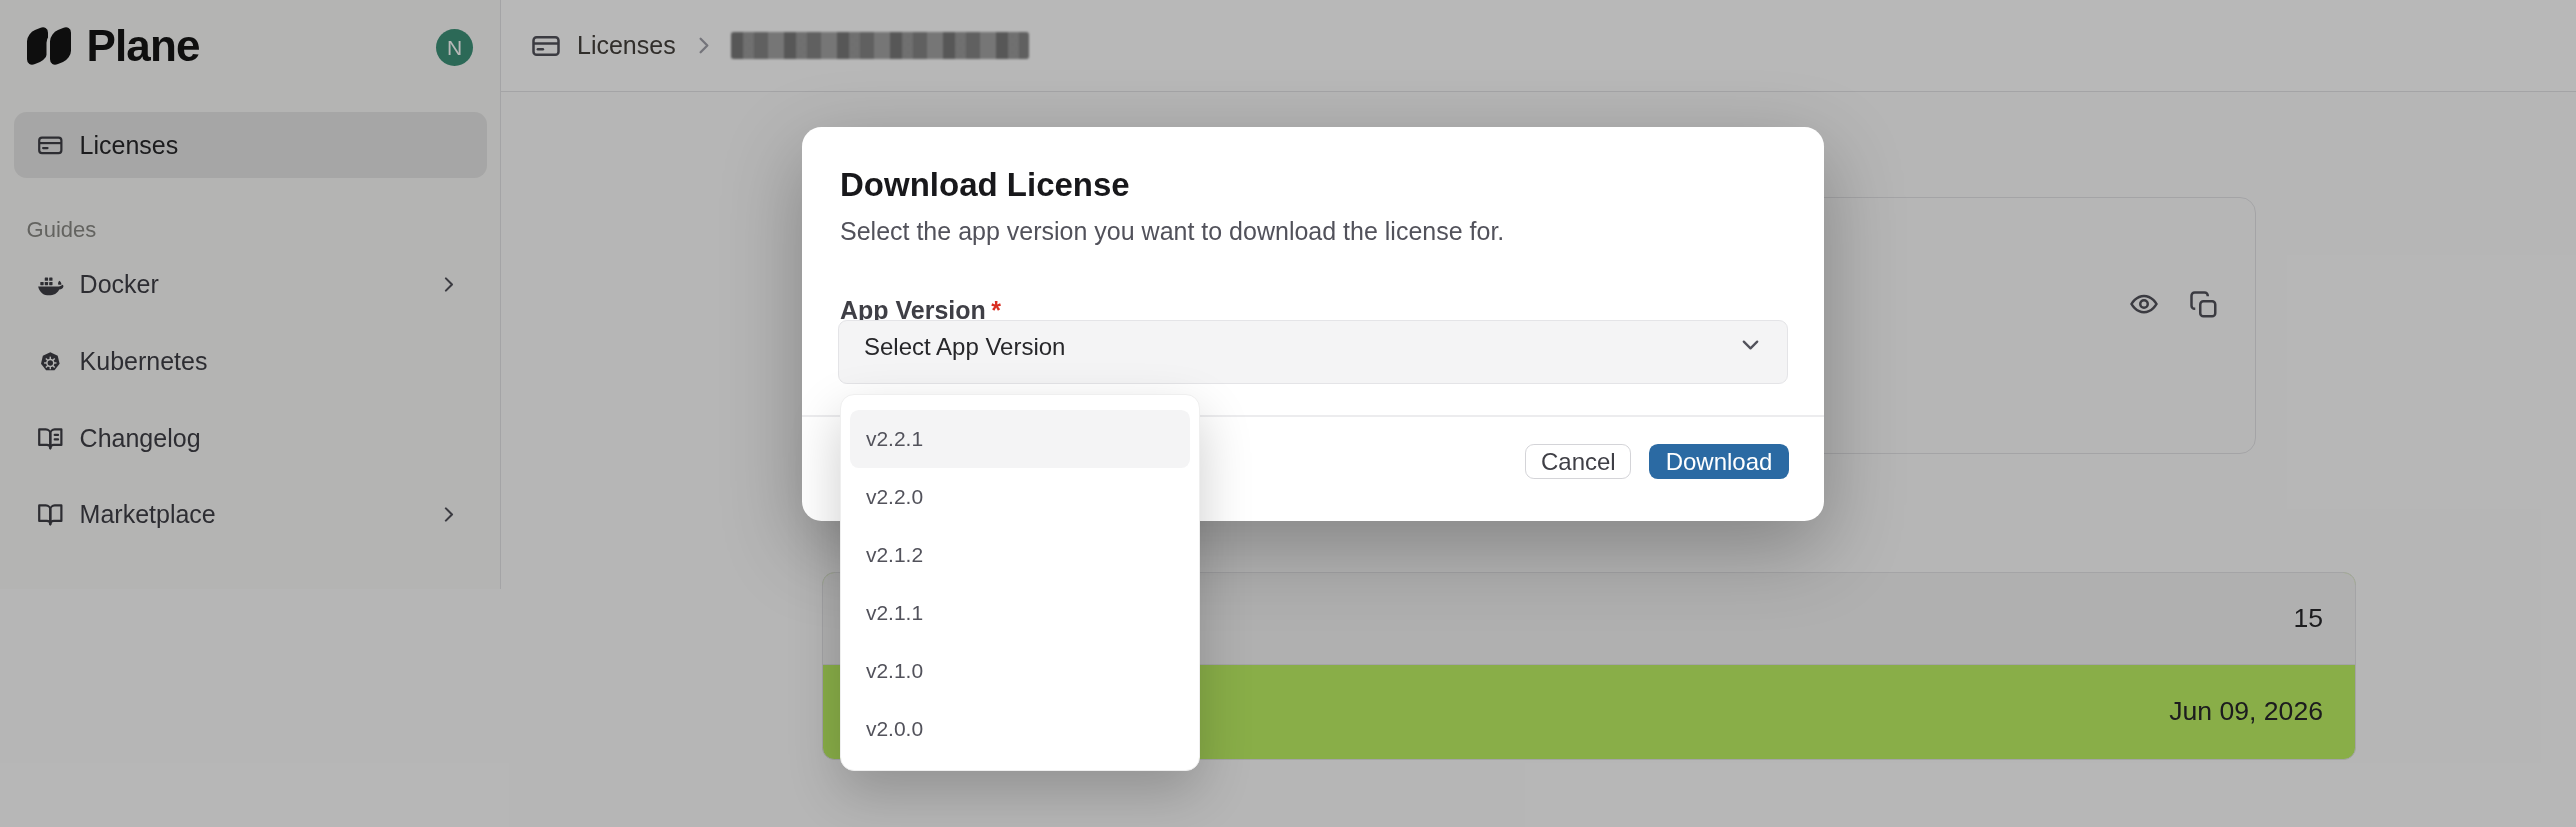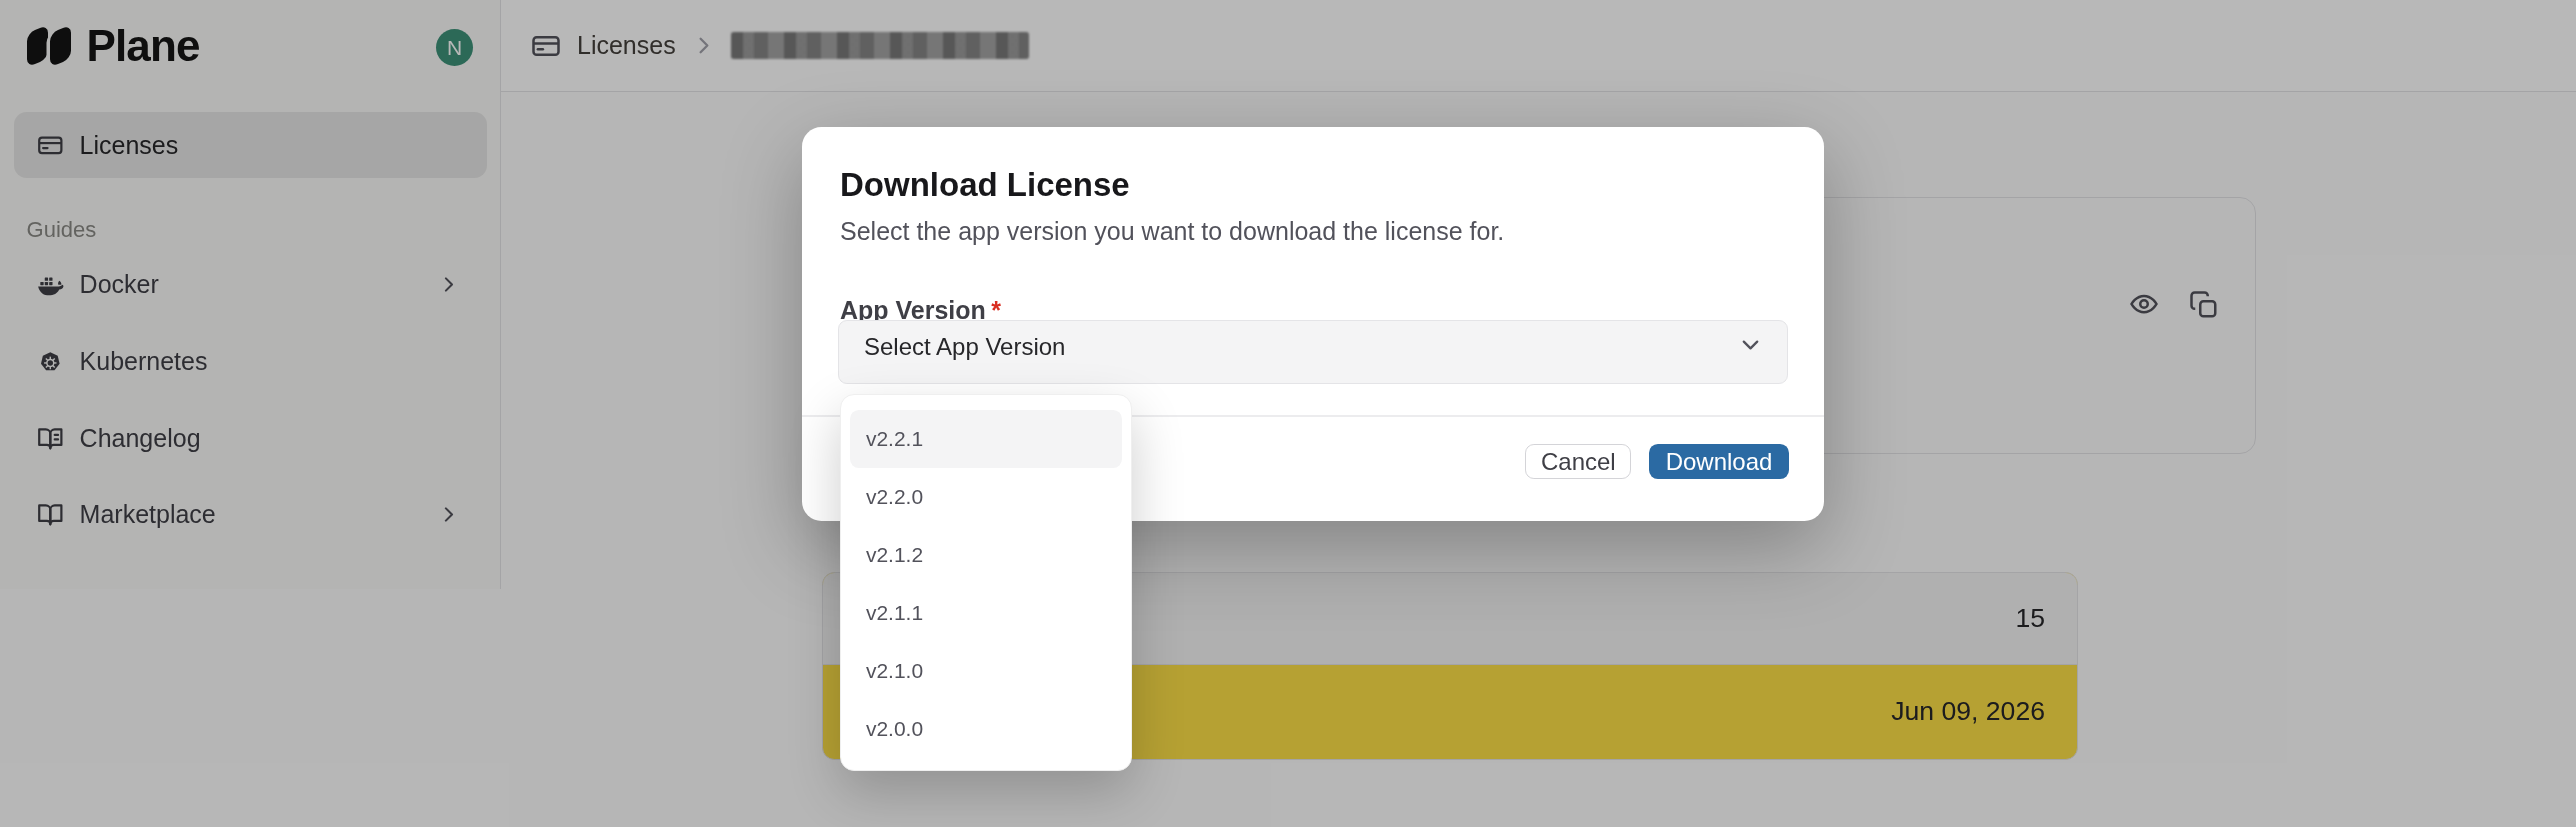--- a/index.html
+++ b/index.html
@@ -52,22 +52,22 @@
   
   .card { position:absolute; left:822px; top:197px; width:1434px; height:257px;
     background:#fdfdfd; border:1.8px solid #e4e4e7; border-radius:16px; }
   .lk-label { position:absolute; left:982px; top:220px; font-size:24px; color:#a1a1aa; }
   .lk-value { position:absolute; left:978px; top:287px; font-size:29px; color:#3f3f46;
     letter-spacing:6.2px; word-spacing:17.7px; white-space:nowrap; }
   .lk-icon { position:absolute; width:30px; height:30px; color:#52525b; cursor:pointer; }
   #eye-ic   { left:2129px; top:289px; }
   #copy-ic  { left:2189px; top:290px; }
 
-  .dtable { position:absolute; left:822px; top:572px; width:1256px; height:188px;
-    background:#fde047; border:1.8px solid #e4e4e7; border-radius:12.4px; overflow:hidden; }
+  .dtable { position:absolute; left:822px; top:572px; width:1534px; height:188px;
+    background:#bef264; border:1.8px solid #e4e4e7; border-radius:12.4px; overflow:hidden; }
   .drow { height:92px; display:flex; align-items:center; justify-content:flex-end;
     padding-right:32px; font-size:26.6px; color:#27272a; }
   .drow.shaded { background:#f4f4f4; border-bottom:1.8px solid #e4e4e7; }
 
   
   #backdrop { position:absolute; inset:0; background:rgba(0,0,0,0.28); }
 
   
   #modal { position:absolute; left:802px; top:127px; width:1022px; height:394px;
     background:#ffffff; border-radius:19.5px; box-shadow:0 26.6px 80px rgba(0,0,0,.28); }
@@ -81,21 +81,21 @@
   #select-box .sel-text { font-size:24px; color:#27272a; flex:1; }
   #select-box .sel-chevron { width:23px; height:23px; color:#52525b; }
   #modal-divider { position:absolute; left:0; top:288px; width:1022px; height:1.8px; background:#ececee; }
   #modal-footer { position:absolute; right:35px; top:317px; display:flex; gap:17.7px; }
   .btn { height:35px; border-radius:8.9px; font-size:24px; font-weight:500;
     display:flex; align-items:center; justify-content:center; cursor:pointer; }
   #btn-cancel { width:106px; background:#fff; border:1.8px solid #d4d4d8; color:#3f3f46; }
   #btn-download { width:140px; background:#2b6aa3; color:#ffffff; }
 
   
-  #dropdown { position:absolute; left:840px; top:394px; width:292px; height:377px;
+  #dropdown { position:absolute; left:840px; top:394px; width:360px; height:377px;
     background:#ffffff; border-radius:14px; border:0.9px solid #efefef;
     box-shadow:0 21px 53px rgba(0,0,0,.20); padding:15px 8.9px; }
   .dd-item { height:58px; display:flex; align-items:center; padding-left:16px;
     font-size:21px; color:#52525b; border-radius:8.9px; cursor:pointer; }
   .dd-item.active { background:#f4f4f5; }
 </style>
 </head>
 <body>
 
 <svg width="0" height="0" style="position:absolute">

